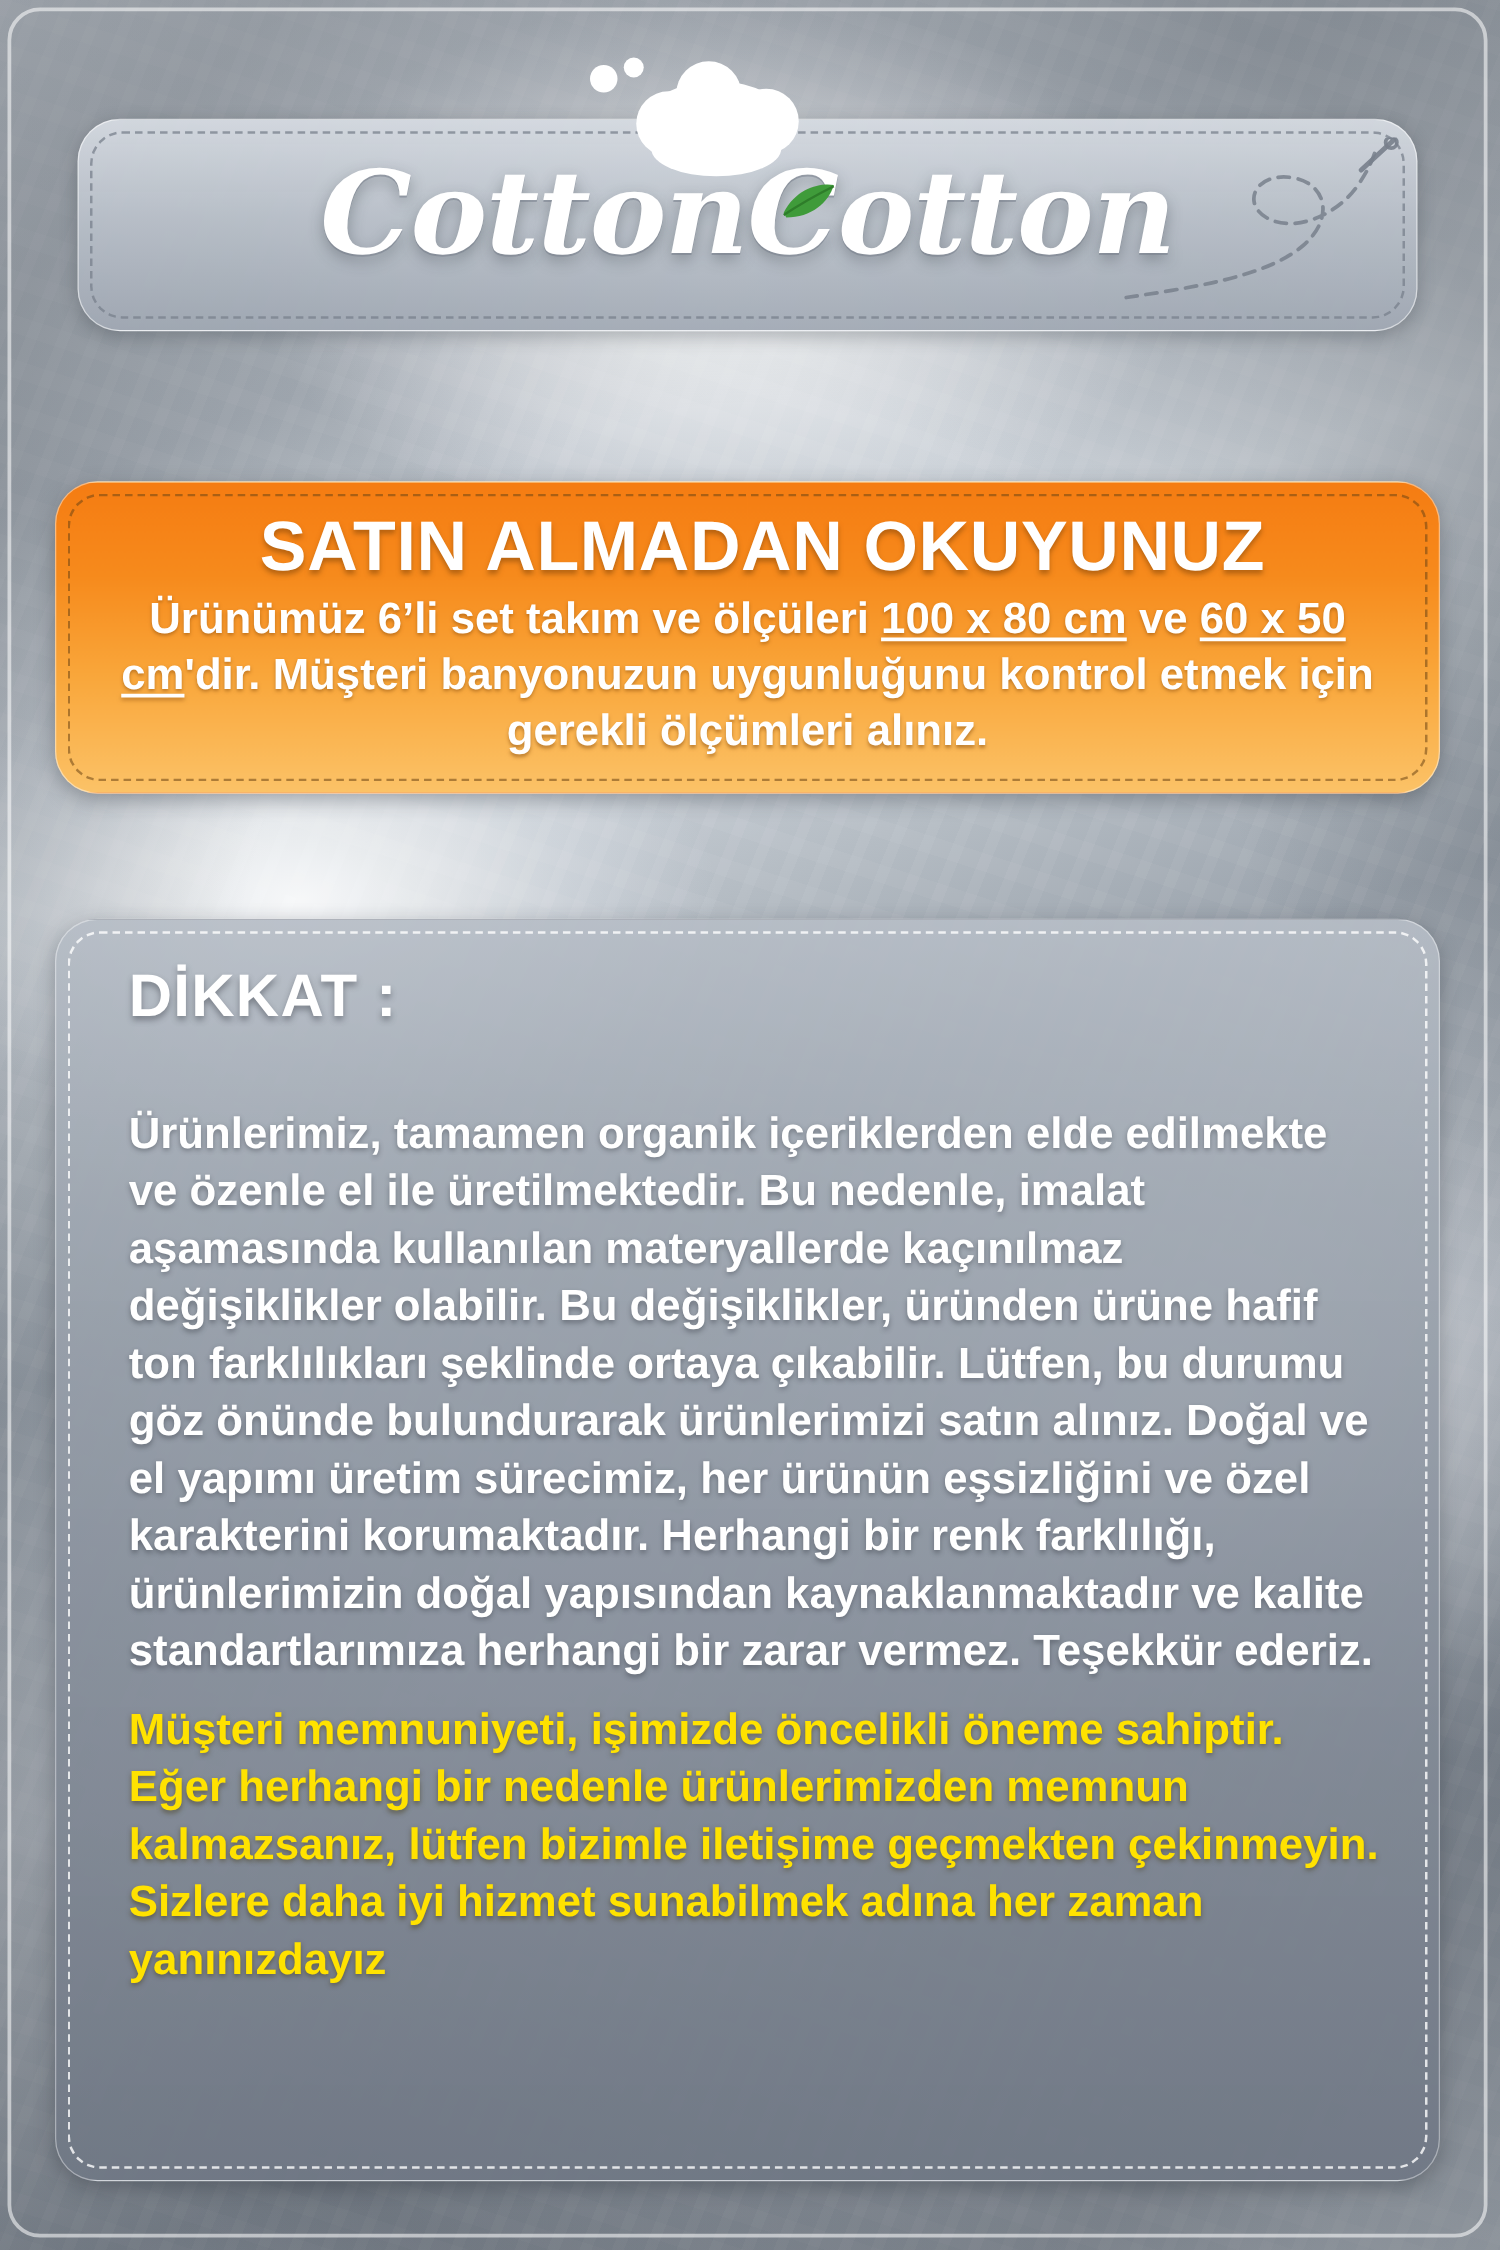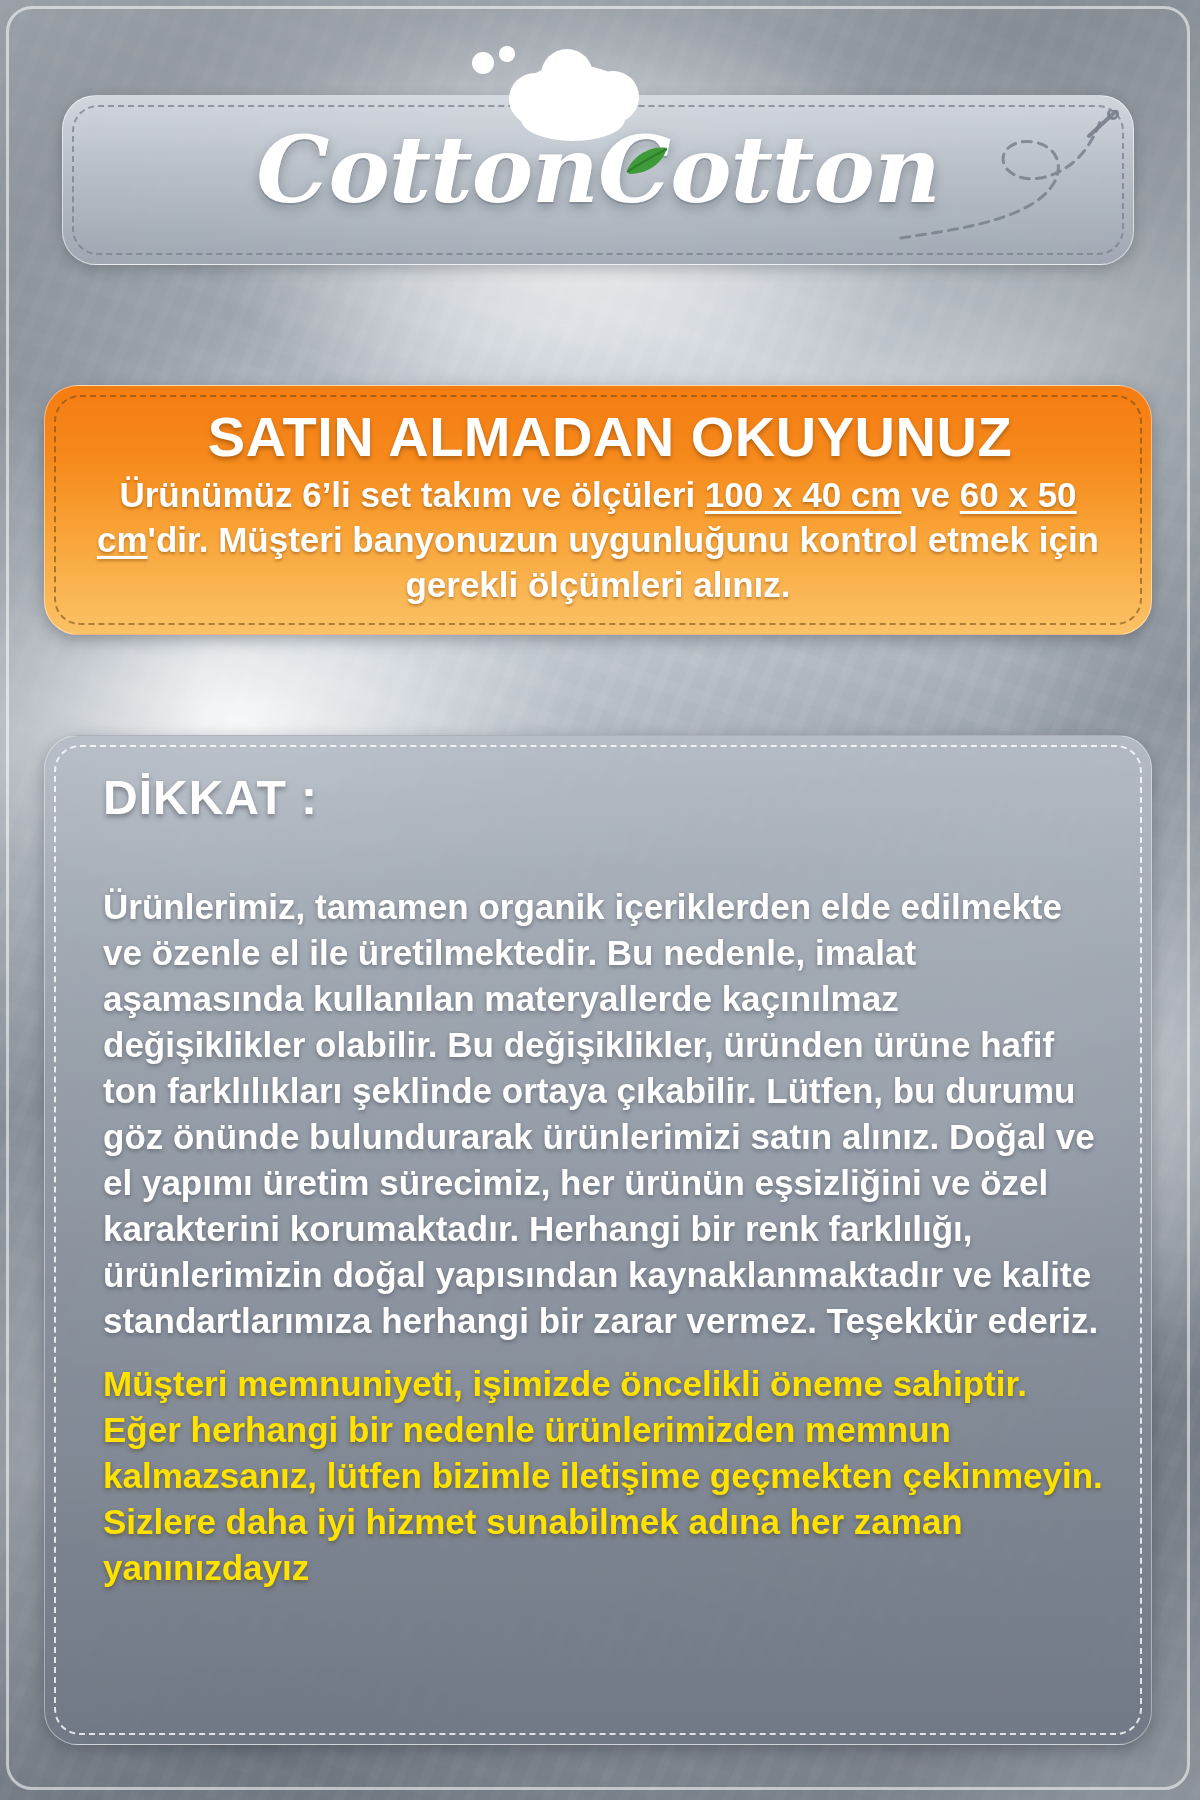--- a/index.html
+++ b/index.html
@@ -261,21 +261,21 @@
         <path d="M4 26 C 14 6, 34 2, 44 4 C 40 18, 26 30, 6 30 Z" fill="#3f9b3a"></path>
         <path d="M4 28 C 16 20, 30 12, 44 5" stroke="#2e7d2a" stroke-width="2" fill="none"></path>
       </svg>
     </div>
   </div>
 
   <div class="card" id="warning-card">
     <div class="dash"></div>
     <div class="warn-title">SATIN ALMADAN OKUYUNUZ</div>
     <div class="warn-body">
-      <span>Ürünümüz 6’li set takım ve ölçüleri </span><span class="u">100 x 40 cm</span><span> ve</span>
+      <span>Ürünümüz 6’li set takım ve ölçüleri </span><span class="u">100 x 80 cm</span><span> ve</span>
       <span class="u">60 x 50 cm</span><span>'dir. Müşteri banyonuzun uygunluğunu</span>
       <span>kontrol etmek için gerekli ölçümleri alınız.</span>
     </div>
   </div>
 
   <div class="card" id="attention-card">
     <div class="dash"></div>
     <div class="att-title">DİKKAT :</div>
     <div class="att-body">Ürünlerimiz, tamamen organik içeriklerden elde edilmekte ve özenle el ile üretilmektedir. Bu nedenle, imalat aşamasında kullanılan materyallerde kaçınılmaz değişiklikler olabilir. Bu değişiklikler, üründen ürüne hafif ton farklılıkları şeklinde ortaya çıkabilir. Lütfen, bu durumu göz önünde bulundurarak ürünlerimizi satın alınız. Doğal ve el yapımı üretim sürecimiz, her ürünün eşsizliğini ve özel karakterini korumaktadır. Herhangi bir renk farklılığı, ürünlerimizin doğal yapısından kaynaklanmaktadır ve kalite standartlarımıza herhangi bir zarar vermez. Teşekkür ederiz.</div>
     <div class="att-note">Müşteri memnuniyeti, işimizde öncelikli öneme sahiptir. Eğer herhangi bir nedenle ürünlerimizden memnun kalmazsanız, lütfen bizimle iletişime geçmekten çekinmeyin. Sizlere daha iyi hizmet sunabilmek adına her zaman yanınızdayız</div>

